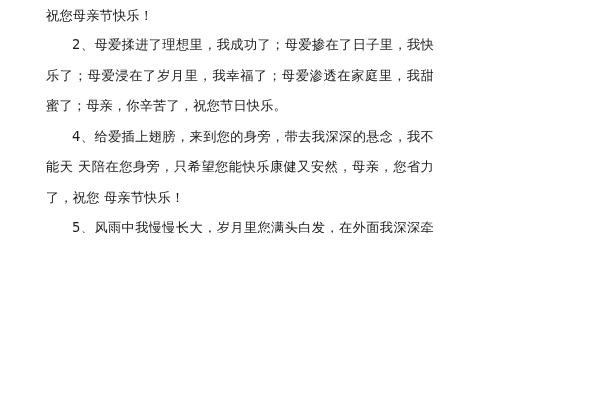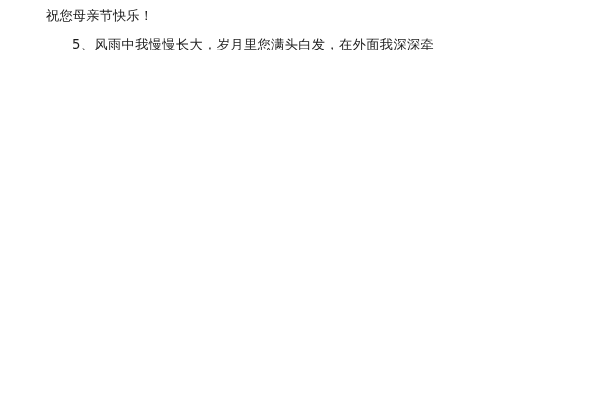--- a/index.html
+++ b/index.html
@@ -59,18 +59,20 @@
     height: 6px;
     background: #ffffff;
   }
 </style>
 </head>
 <body>
 
 <div class="page">
   <div class="doc-body">
     <p class="para first">祝您母亲节快乐！</p>
+    <p class="para indent">2、母爱揉进了理想里，我成功了；母爱掺在了日子里，我快乐了；母爱浸在了岁月里，我幸福了；母爱渗透在家庭里，我甜蜜了；母亲，你辛苦了，祝您节日快乐。</p>
+    <p class="para indent">4、给爱插上翅膀，来到您的身旁，带去我深深的悬念，我不能天 天陪在您身旁，只希望您能快乐康健又安然，母亲，您省力了，祝您 母亲节快乐！</p>
     <div class="clipped-last">
       <p class="para indent">5、风雨中我慢慢长大，岁月里您满头白发，在外面我深深牵挂， 说声爱你是我永恒的表达，母亲节就是为了只证你的伟大，祝福你节 日愉快，</p>
       <div class="fade-cut"></div>
     </div>
   </div>
 </div>
 
 </body></html>

